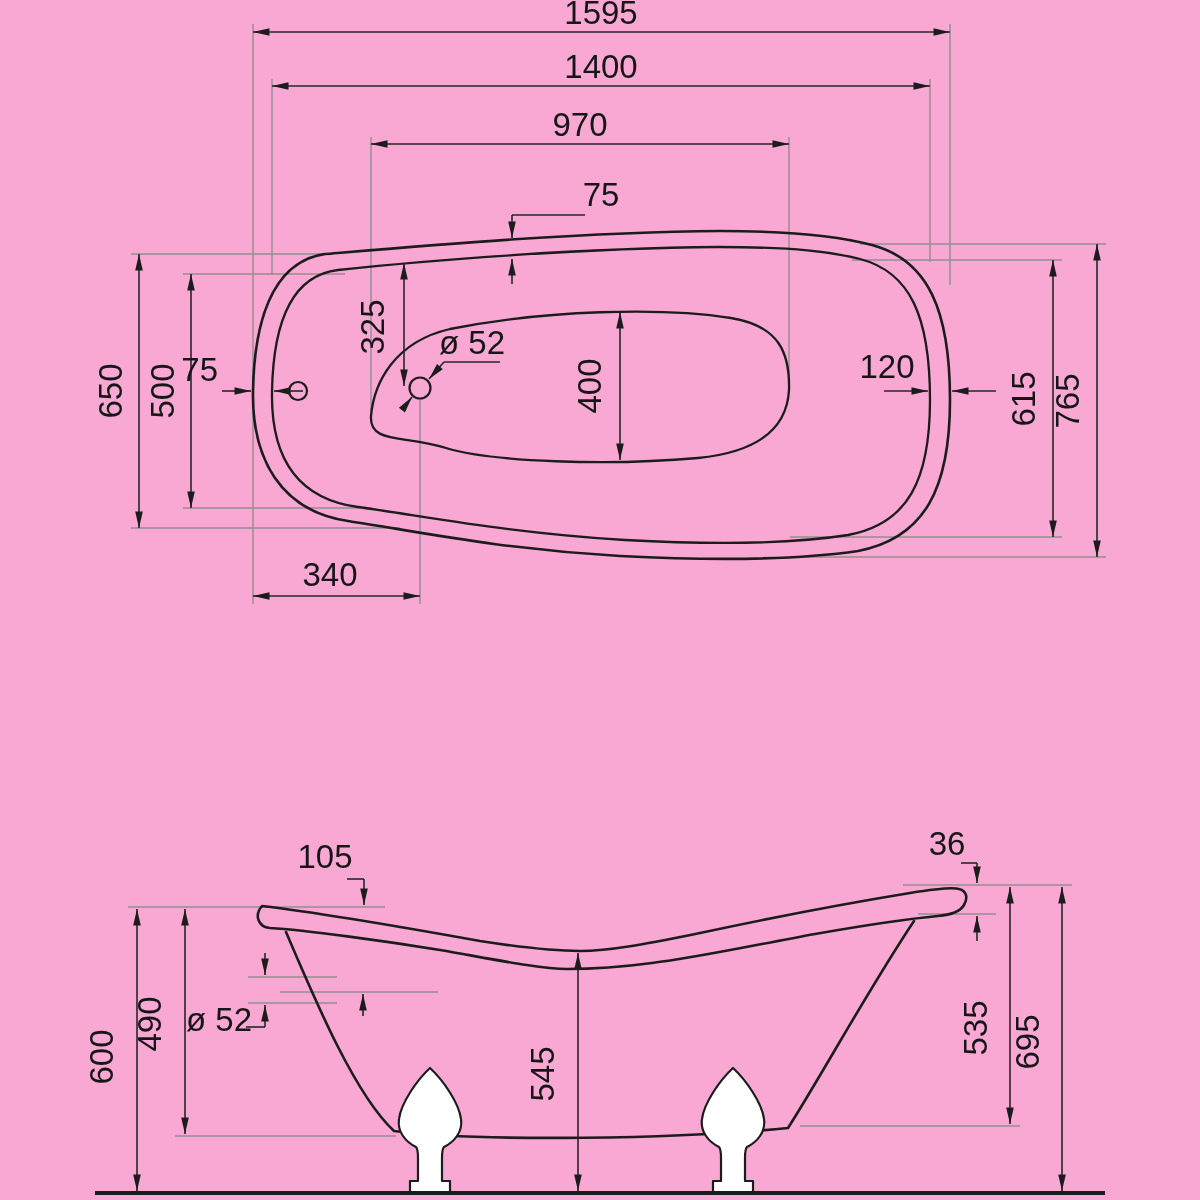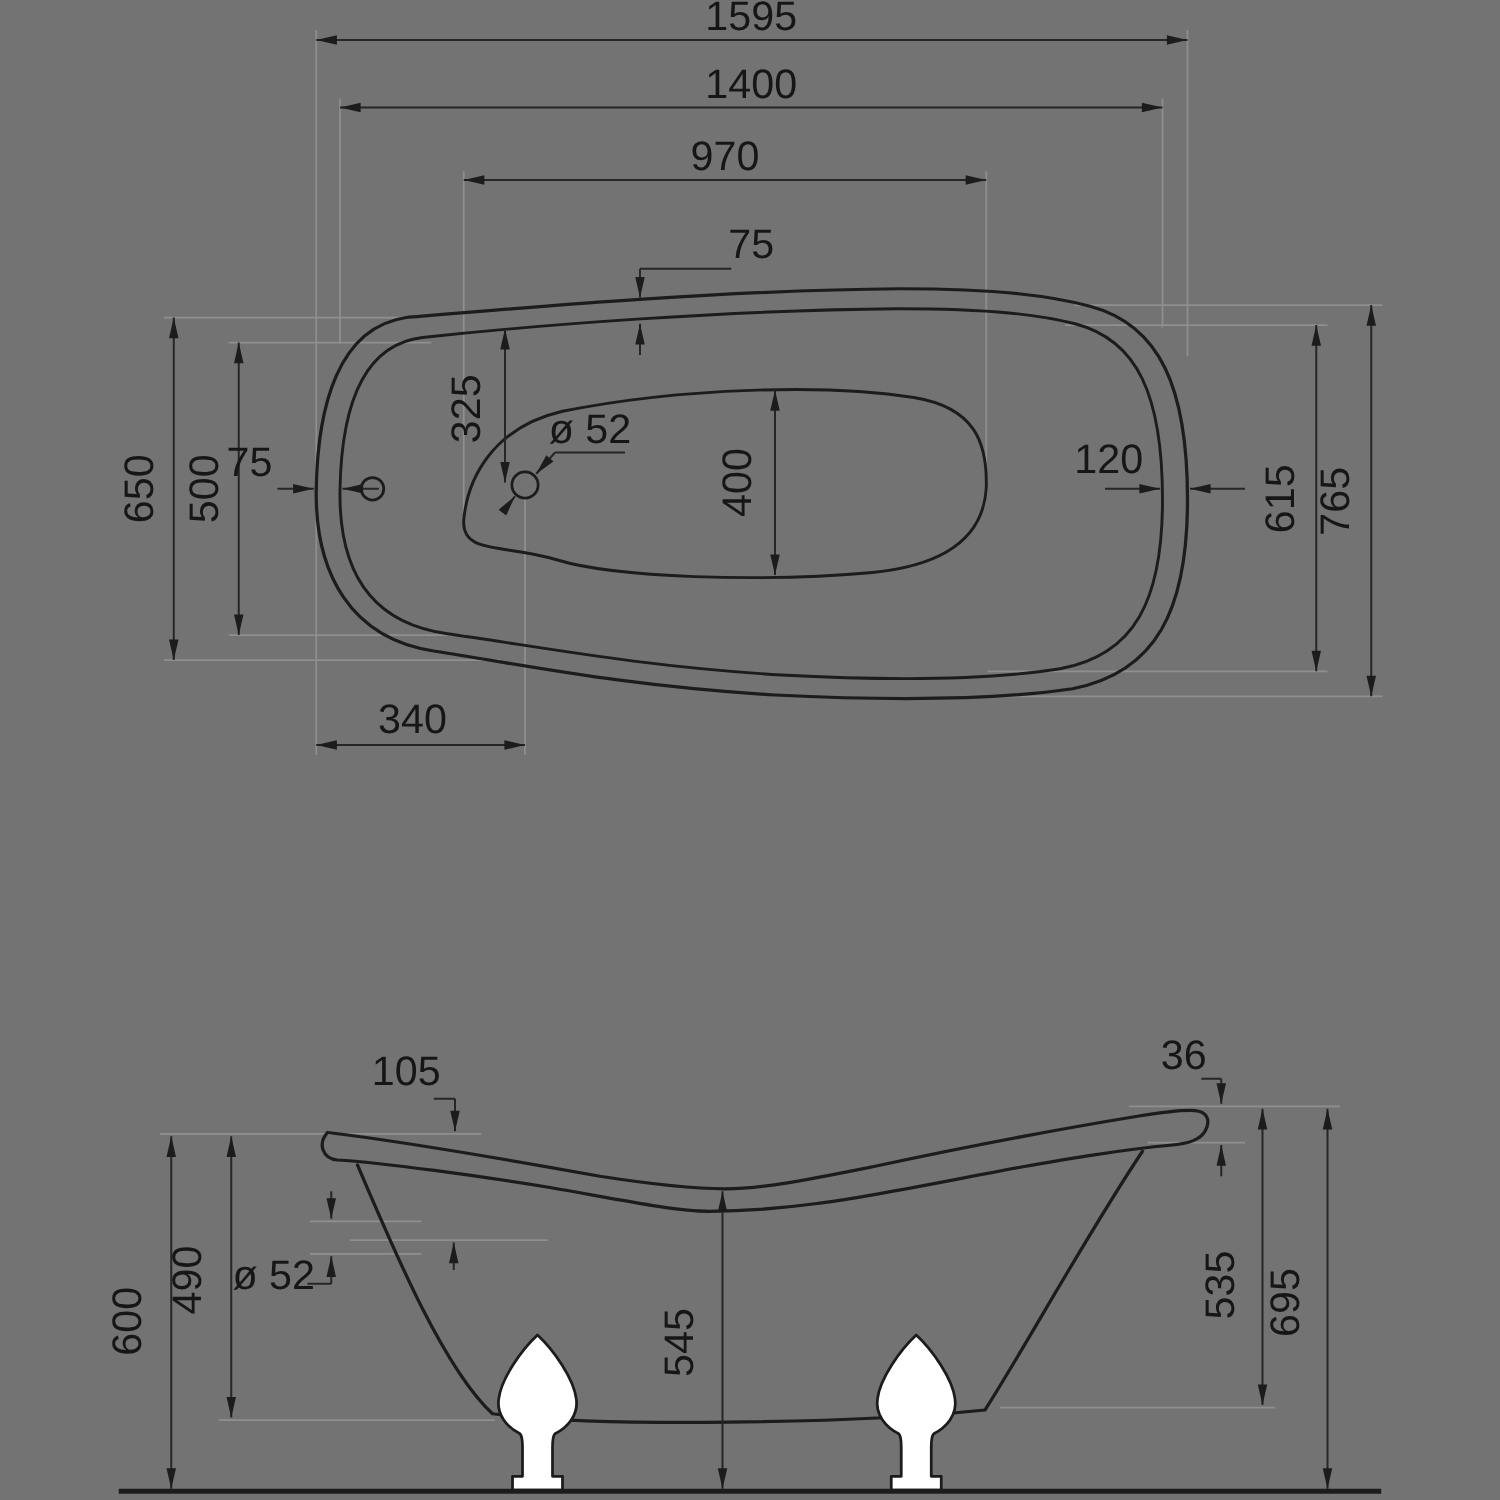--- a/index.html
+++ b/index.html
@@ -1,17 +1,17 @@
 <!DOCTYPE html>
 <html><head>
 <meta charset="utf-8">
 <title>Bathtub technical drawing</title>
 <style>
   html,body{margin:0;padding:0;background:#fff;}
-  .canvas{position:relative;width:1200px;height:1200px;background:#737373;overflow:hidden;}
+  .canvas{position:relative;width:1200px;height:1200px;background:#f9a8d4;overflow:hidden;}
   svg{display:block;}
   text{font-family:"Liberation Sans","DejaVu Sans",sans-serif;font-size:33px;fill:#161616;}
   .outline{fill:none;stroke:#1c1c1c;stroke-width:2.6;stroke-linecap:round;stroke-linejoin:round;}
   .outline2{fill:none;stroke:#1c1c1c;stroke-width:2.3;stroke-linecap:round;stroke-linejoin:round;}
   .dim{fill:none;stroke:#262626;stroke-width:1.6;}
   .ext{fill:none;stroke:#8f8f8f;stroke-width:1.4;}
   .foot{fill:#ffffff;stroke:#1c1c1c;stroke-width:2.2;stroke-linejoin:round;}
   .ground{stroke:#1c1c1c;stroke-width:4;}
   .hole{fill:none;stroke:#1c1c1c;stroke-width:2.2;}
 </style>

